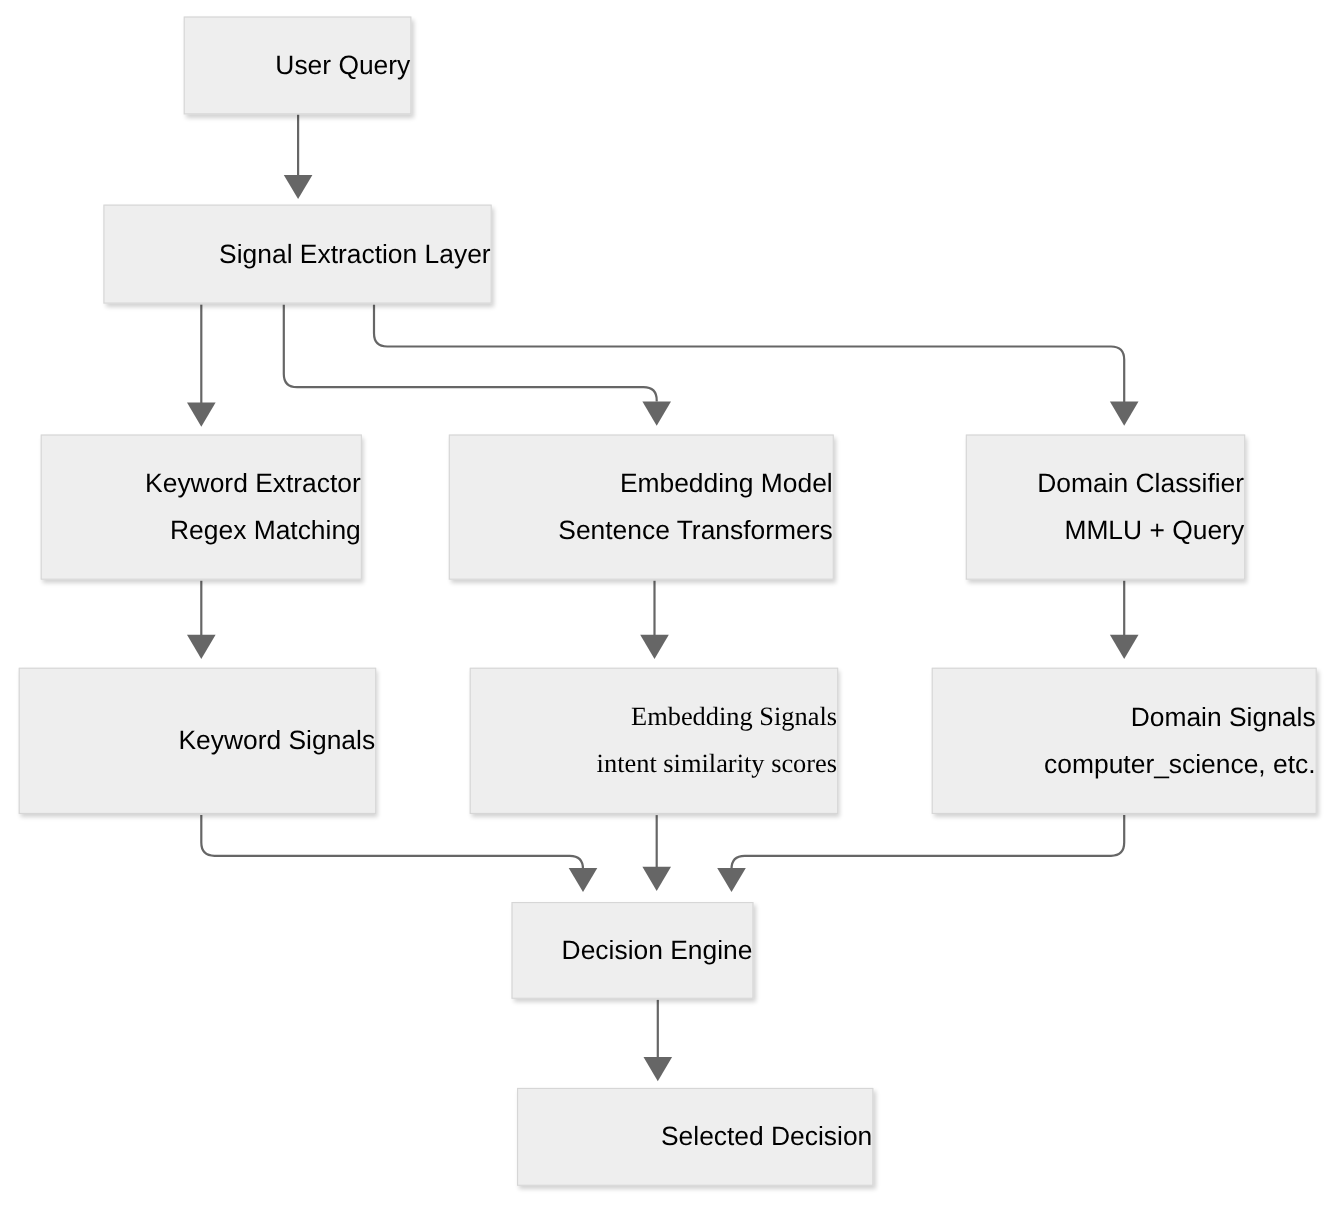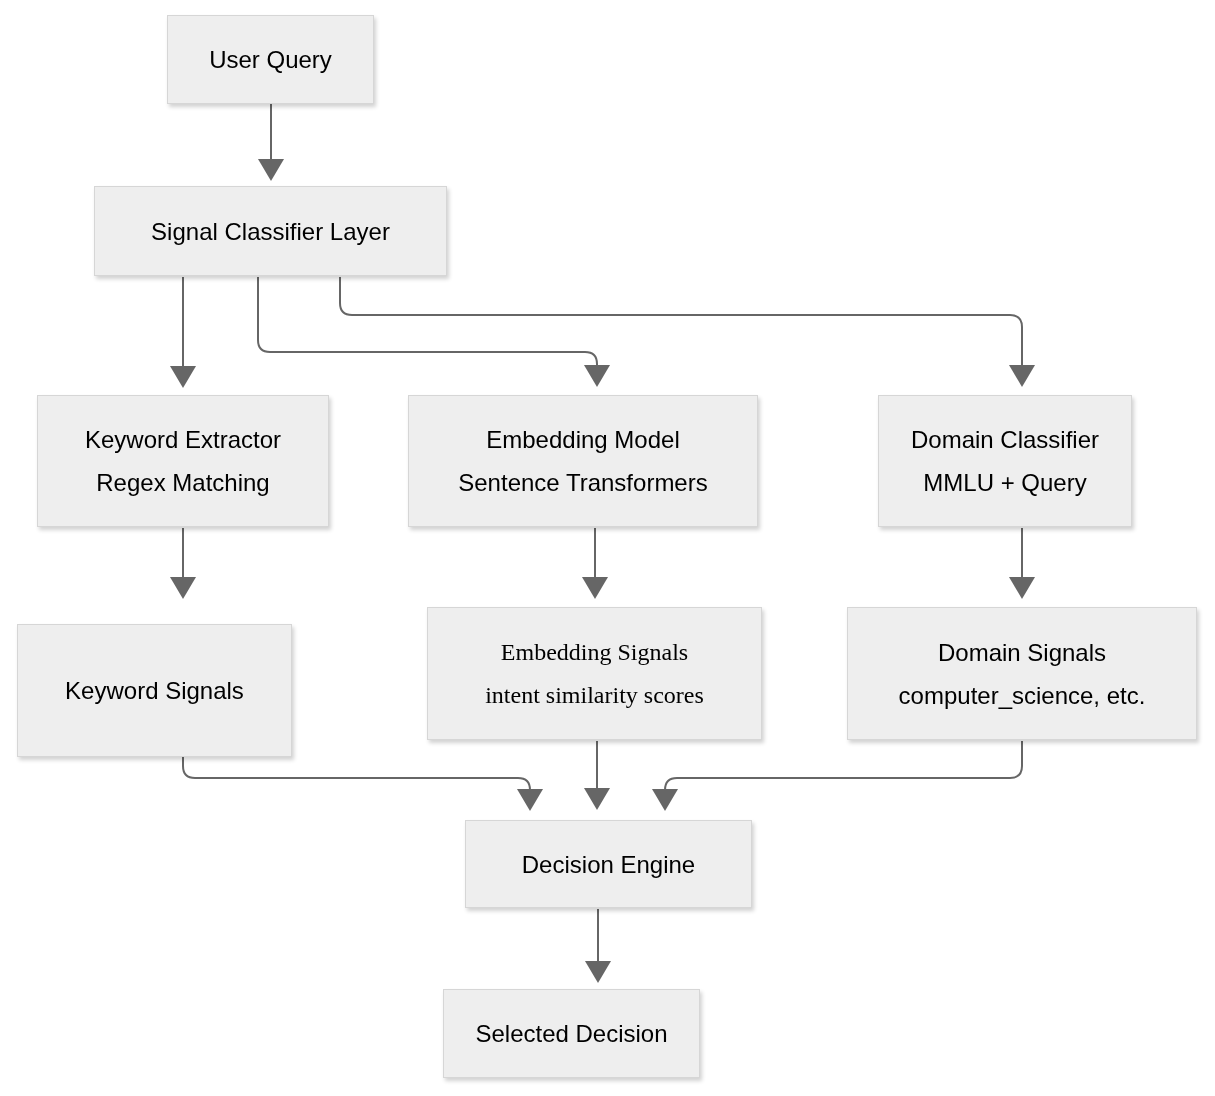--- a/index.html
+++ b/index.html
@@ -31,21 +31,21 @@
     stroke: none;
   }
   .node {
     position: absolute;
     box-sizing: border-box;
     background: var(--node-fill, #eeeeee);
     border: 1px solid var(--node-border, #d6d6d6);
     box-shadow: 2px 3px 4px rgba(0,0,0,0.18);
     display: flex;
     flex-direction: column;
-    align-items: center;
+    align-items: flex-end;
     justify-content: center;
     color: var(--text, #000000);
     font-size: 24px;
     text-align: center;
   }
   .node .line {
     display: block;
     line-height: 43px;
     white-space: nowrap;
   }
@@ -100,53 +100,53 @@
       <path class="edge-line" d="M598,909 V962"></path>
       <polygon class="edge-head" points="585,961 611,961 598,983"></polygon>
     </g>
   </svg>
 
   <div class="node" style="left:167px; top:15px; width:207px; height:89px;">
     <span class="line">User Query</span>
   </div>
 
   <div class="node" style="left:94px; top:186px; width:353px; height:90px;">
-    <span class="line">Signal Classifier Layer</span>
+    <span class="line">Signal Extraction Layer</span>
   </div>
 
   <div class="node" style="left:37px; top:395px; width:292px; height:132px;">
     <span class="line">Keyword Extractor</span>
     <span class="line">Regex Matching</span>
   </div>
 
   <div class="node" style="left:408px; top:395px; width:350px; height:132px;">
     <span class="line">Embedding Model</span>
     <span class="line">Sentence Transformers</span>
   </div>
 
   <div class="node" style="left:878px; top:395px; width:254px; height:132px;">
     <span class="line">Domain Classifier</span>
     <span class="line">MMLU + Query</span>
   </div>
 
-  <div class="node" style="left:17px; top:624px; width:275px; height:133px;">
+  <div class="node" style="left:17px; top:607px; width:325px; height:133px;">
     <span class="line">Keyword Signals</span>
   </div>
 
   <div class="node" style="left:427px; top:607px; width:335px; height:133px;font-family:Liberation Serif, serif;">
     <span class="line">Embedding Signals</span>
     <span class="line">intent similarity scores</span>
   </div>
 
   <div class="node" style="left:847px; top:607px; width:350px; height:133px;">
     <span class="line">Domain Signals</span>
     <span class="line">computer_science, etc.</span>
   </div>
 
-  <div class="node" style="left:465px; top:820px; width:287px; height:88px;">
+  <div class="node" style="left:465px; top:820px; width:220px; height:88px;">
     <span class="line">Decision Engine</span>
   </div>
 
-  <div class="node" style="left:443px; top:989px; width:257px; height:89px;">
+  <div class="node" style="left:470px; top:989px; width:324px; height:89px;">
     <span class="line">Selected Decision</span>
   </div>
 
 </div>
 
 </body></html>

